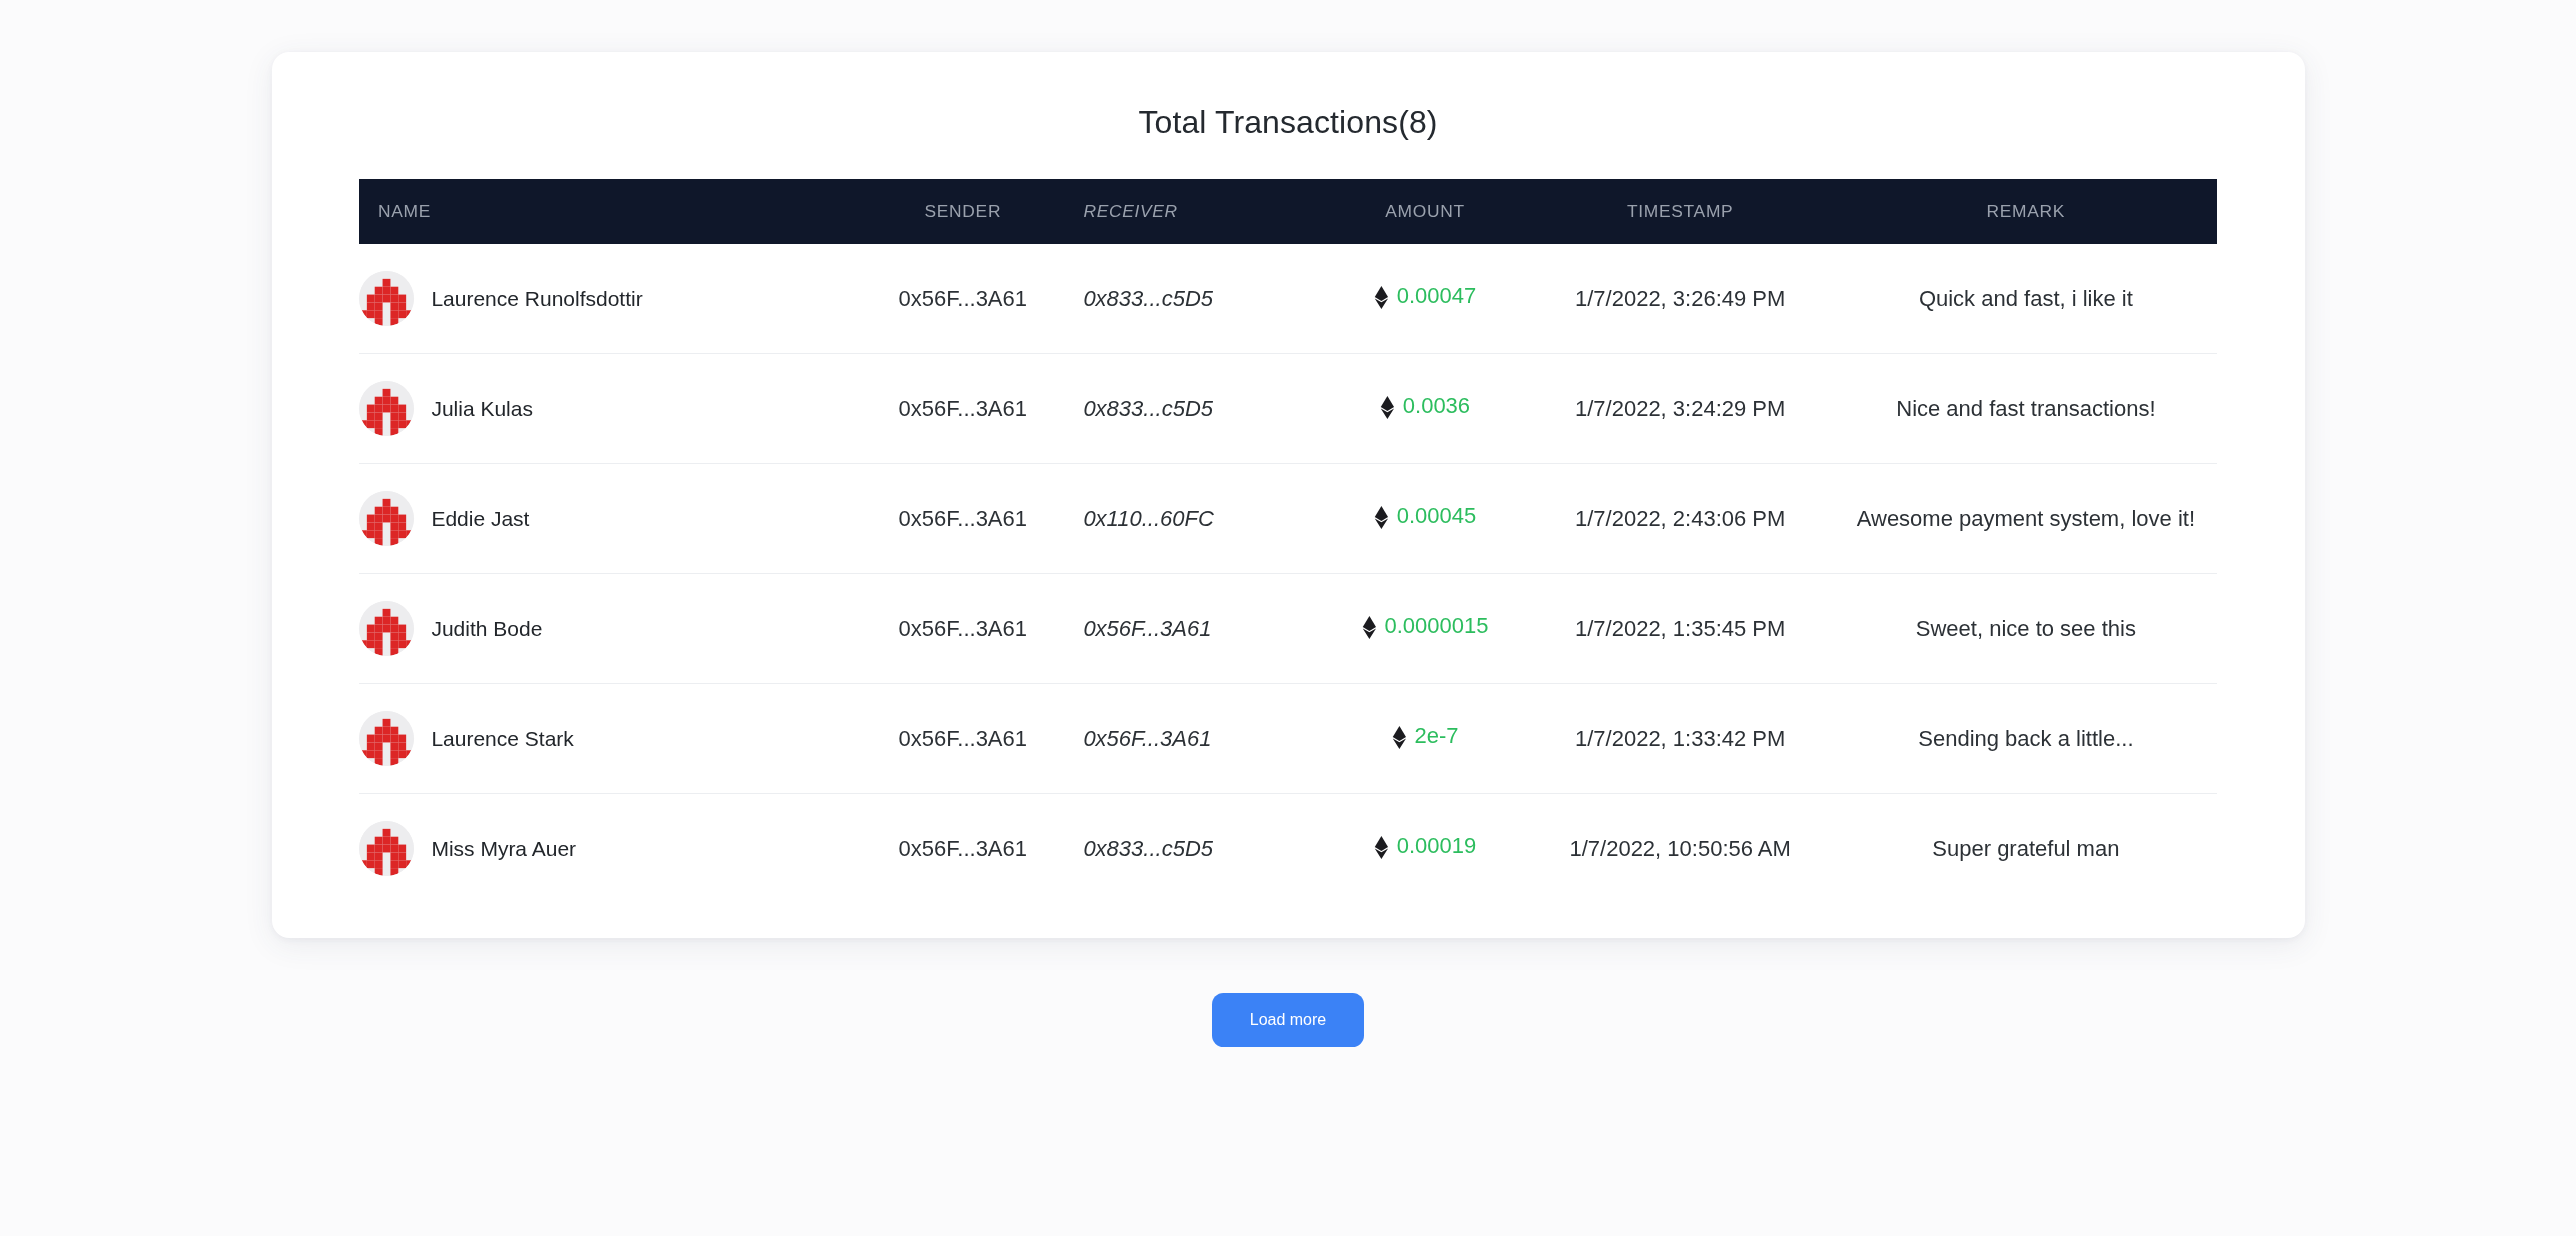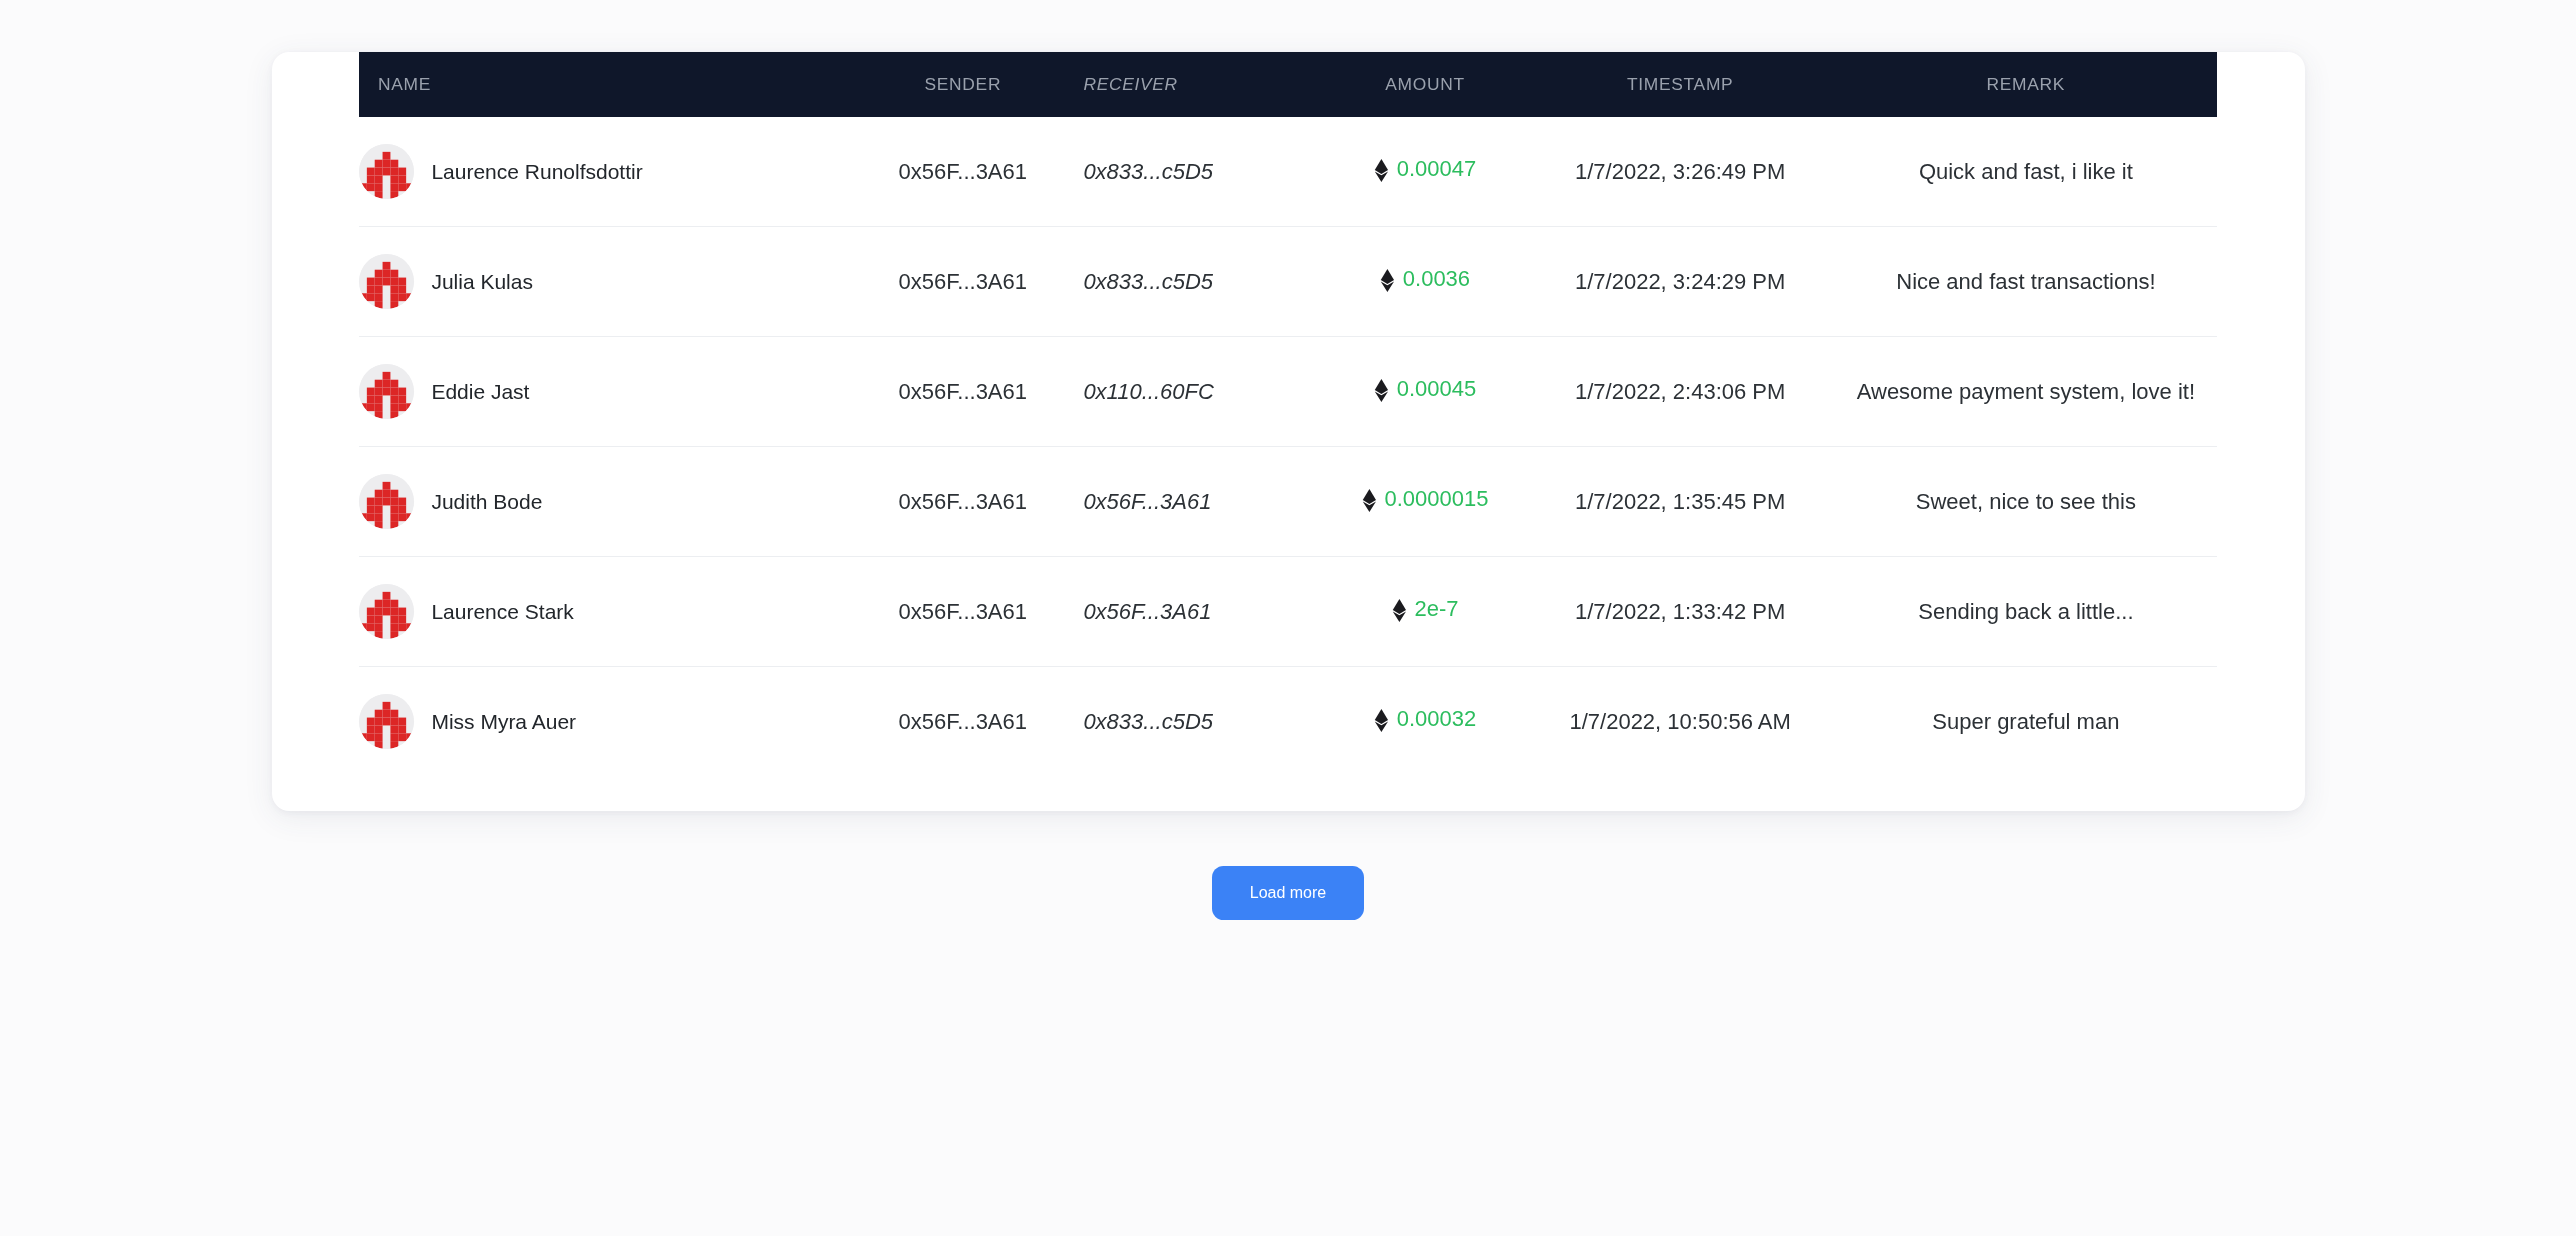--- a/index.html
+++ b/index.html
@@ -164,20 +164,21 @@
     line-height: 1.15;
   }
 </style>
 </head>
 <body>
 
 <div id="app">
 
   <div class="card">
 
+    <div class="card-title">Total Transactions(8)</div>
 
     <table class="tx-table">
       <thead>
         <tr>
           <th class="col-name">NAME</th>
           <th class="col-sender">SENDER</th>
           <th class="col-receiver">RECEIVER</th>
           <th class="col-amount">AMOUNT</th>
           <th class="col-time">TIMESTAMP</th>
           <th class="col-remark">REMARK</th>
@@ -502,21 +503,21 @@
             </td>
             <td class="col-sender addr">0x56F...3A61</td>
             <td class="col-receiver addr">0x833...c5D5</td>
             <td class="col-amount"><span class="amount-wrap">
                 <span>
                   <svg class="eth-icon" viewBox="0 0 32 52" xmlns="http://www.w3.org/2000/svg">
                     <path d="M16 0 L31 25 L16 34 L1 25 Z" fill="#1b1b1f"></path>
                     <path d="M16 37 L31 28 L16 52 L1 28 Z" fill="#1b1b1f"></path>
                   </svg>
                 </span>
-                <span class="amount-val">0.00032</span>
+                <span class="amount-val">0.00019</span>
               </span></td>
             <td class="col-time timestamp">1/7/2022, 10:50:56 AM</td>
             <td class="col-remark remark">Super grateful man</td>
           </tr>
         </tbody>
     </table>
 
   </div>
 
   <div class="loadmore-row">

